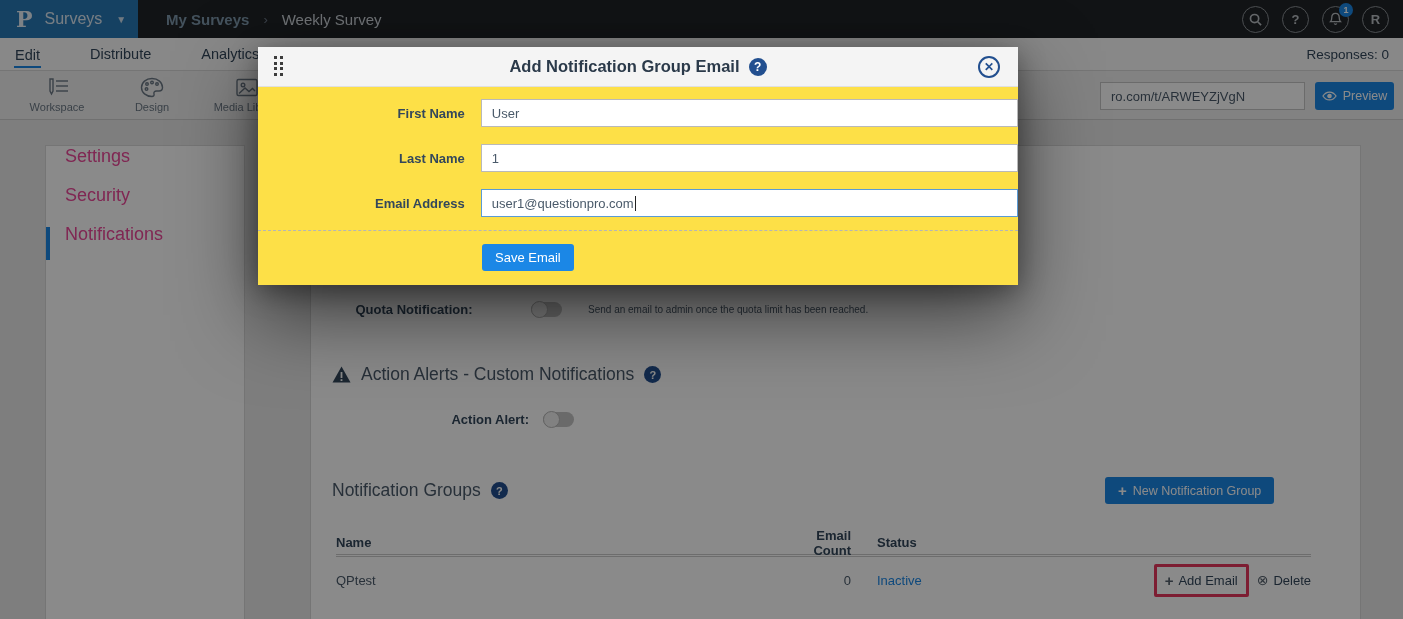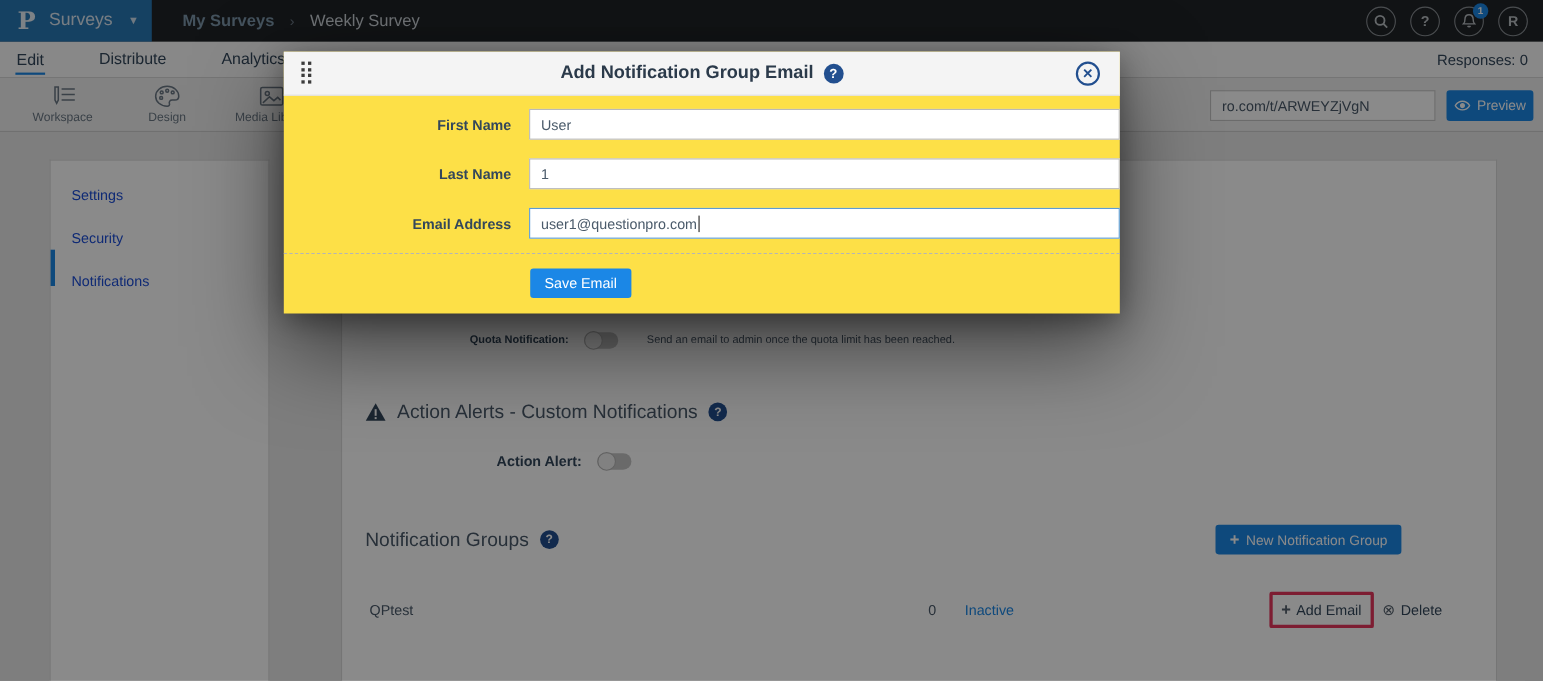--- a/index.html
+++ b/index.html
@@ -29,27 +29,27 @@
   
   .toolbar { position:absolute; top:71px; left:0; width:100%; height:49px; background:#f1f1f1; border-bottom:1px solid #cfcfcf; }
   .tool-item { position:absolute; top:6px; width:110px; display:flex; flex-direction:column; align-items:center; gap:3px; cursor:pointer; color:#5d6a76; }
   .tool-item svg { stroke:#6b7885; }
   .tool-label { font-size:11px; color:#6b7885; }
   .url-input { position:absolute; top:11px; left:1100px; width:205px; height:28px; border:1px solid #c6c6c6; background:#fff; font-size:13px; color:#4a5a6a; padding:0 10px; font-family:"Liberation Sans", sans-serif; }
   .preview-btn { position:absolute; top:11px; left:1315px; width:79px; height:28px; background:#1b87e6; border:none; border-radius:3px; color:#fff; font-size:12.5px; display:flex; align-items:center; justify-content:center; gap:6px; cursor:pointer; font-family:"Liberation Sans", sans-serif; }
 
   
   .sidebar { position:absolute; top:145px; left:45px; width:200px; height:475px; background:#fff; border:1px solid #d8d8d8; border-bottom:none; }
-  .side-item { position:relative; height:39px; display:flex; align-items:flex-end; padding-left:19px; font-size:13px; color:#1d4ed8; cursor:pointer; }
+  .side-item { position:relative; height:39px; display:flex; align-items:flex-start; padding-left:19px; font-size:18px; color:#ec4899; cursor:pointer; }
   .side-item.active::before { content:""; position:absolute; left:0; top:3px; bottom:3px; width:4px; background:#1b87e6; }
 
   .main-panel { position:absolute; top:145px; left:310px; width:1051px; height:475px; background:#fff; border:1px solid #d8d8d8; border-bottom:none; }
 
   .quota-row { position:absolute; top:156px; left:0; width:100%; display:flex; align-items:center; }
-  .lbl-col { width:206px; text-align:right; font-size:10px; font-weight:bold; color:#33475b; }
+  .lbl-col { width:206px; text-align:center; font-size:13px; font-weight:bold; color:#33475b; }
   .toggle { width:31px; height:15px; background:#c4c4c4; border-radius:8px; position:relative; margin-left:14px; cursor:pointer; flex:none; }
   .toggle .knob { position:absolute; left:0; top:-1px; width:17px; height:17px; background:#efefef; border:1px solid #b5b5b5; border-radius:50%; }
   .quota-desc { margin-left:26px; font-size:10px; color:#4a5a6a; }
 
   .section-head { position:absolute; left:21px; display:flex; align-items:center; gap:10px; font-size:17.5px; color:#4a5a6a; }
   .help-dot { width:17px; height:17px; border-radius:50%; background:#224f8f; color:#fff; font-size:11px; font-weight:bold; display:flex; align-items:center; justify-content:center; cursor:pointer; flex:none; }
 
   .alert-row { position:absolute; top:266px; left:0; display:flex; }
   .alert-lbl { width:218px; text-align:right; font-size:13px; font-weight:bold; color:#33475b; }
 
@@ -216,20 +216,25 @@
       <span>Notification Groups</span>
       <span class="help-dot">?</span>
     </div>
 
     <button class="new-group-btn">
       <span class="plus" style="color:#fff;">+</span>
       <span>New Notification Group</span>
     </button>
 
     <div class="table">
+      <div class="thead">
+        <span class="col-name">Name</span>
+        <span class="col-count">Email Count</span>
+        <span class="col-status">Status</span>
+      </div>
       <div class="trow">
         <span class="col-name">QPtest</span>
         <span class="col-count">0</span>
         <span class="col-status status-link">Inactive</span>
         <span class="row-actions">
           <span class="hl-box">
             <span class="action-link">
               <span class="plus">+</span>
               <span>Add Email</span>
             </span>

